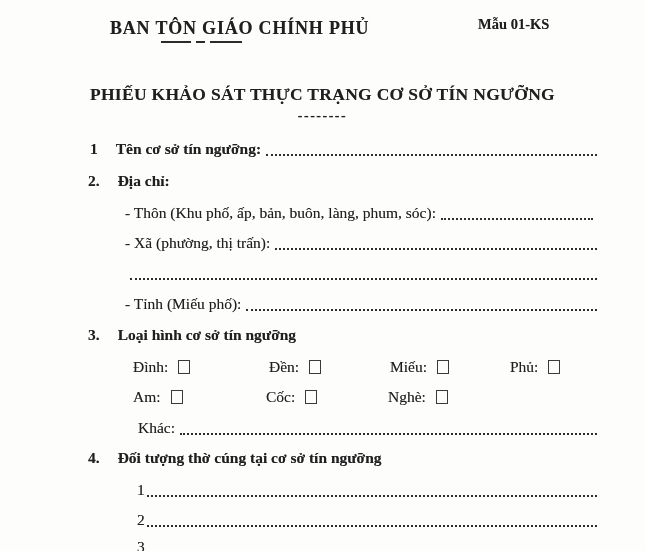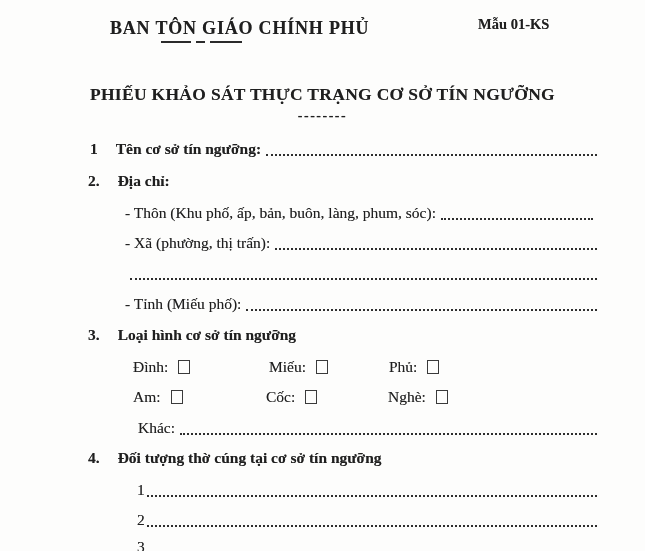--- a/index.html
+++ b/index.html
@@ -132,20 +132,24 @@
   <div class="row bold" style="left:88px;top:324px">
     <span class="num">3.</span>
     <span class="gap">Loại hình cơ sở tín ngưỡng</span>
   </div>
 
   <div class="cbrow" style="left:133px;top:354px">
     <span class="cbgroup g98">
       <span>Đình:</span>
       <span class="checkbox"></span>
     </span>
+    <span class="cbgroup g84">
+      <span>Đền:</span>
+      <span class="checkbox"></span>
+    </span>
     <span class="cbgroup g83">
       <span>Miếu:</span>
       <span class="checkbox"></span>
     </span>
     <span class="cbgroup">
       <span>Phủ:</span>
       <span class="checkbox"></span>
     </span>
   </div>
 

